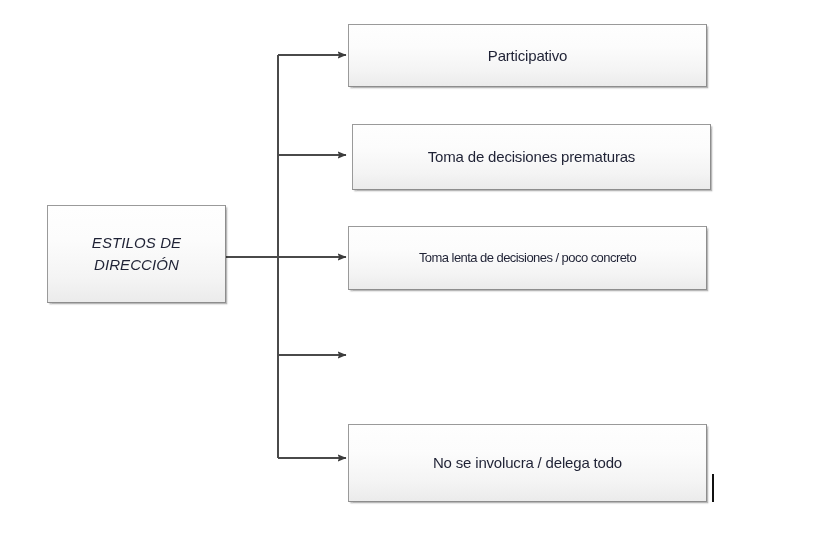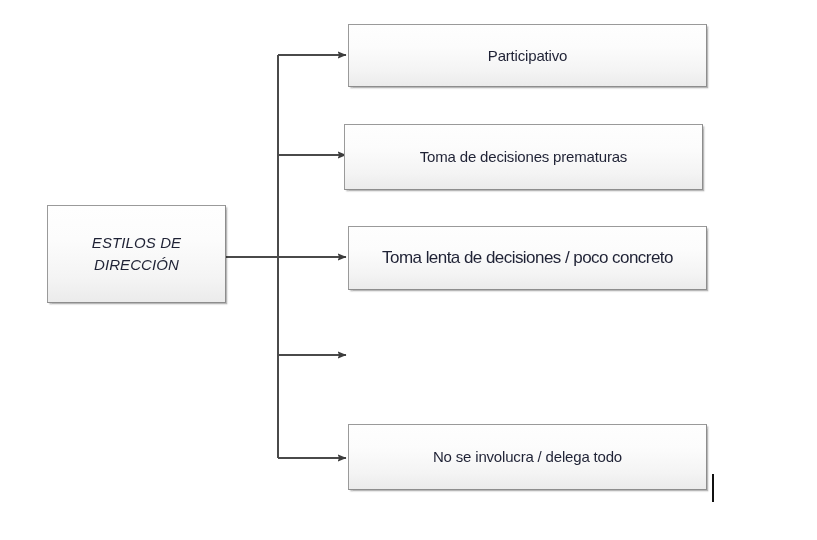--- a/index.html
+++ b/index.html
@@ -48,21 +48,21 @@
     letter-spacing: -0.18px;
     padding: 2px 4px;
   }
   .node-root {
     font-size: 15px;
     letter-spacing: 0.1px;
     line-height: 1.5;
     font-style: italic;
   }
   .node-tight {
-    font-size: 17px;
+    font-size: 13px;
     letter-spacing: -0.55px;
     padding: 2px 8px;
     align-items: center;
   }
   .node-label {
     display: block;
     width: 100%;
     white-space: pre-line;
   }
   .caret {
@@ -95,28 +95,28 @@
 
   <div class="node node-root" style="left: 47px; top: 205px; width: 179px; height: 98px;">
     <span class="node-label">ESTILOS DE
 DIRECCIÓN</span>
   </div>
 
   <div class="node" style="left: 348px; top: 24px; width: 359px; height: 63px;">
     <span class="node-label">Participativo</span>
   </div>
 
-  <div class="node" style="left: 344px; top: 124px; width: 359px; height: 66px;">
+  <div class="node" style="left: 352px; top: 124px; width: 359px; height: 66px;">
     <span class="node-label">Toma de decisiones prematuras</span>
   </div>
 
   <div class="node node-tight" style="left: 348px; top: 226px; width: 359px; height: 64px;">
     <span class="node-label">Toma lenta de decisiones / poco concreto</span>
   </div>
 
 
-  <div class="node" style="left: 348px; top: 424px; width: 359px; height: 66px;">
+  <div class="node" style="left: 348px; top: 424px; width: 359px; height: 78px;">
     <span class="node-label">No se involucra / delega todo</span>
   </div>
 
   <div class="caret" style="left: 712px; top: 474px; height: 28px;"></div>
 
 </div>
 
 </body></html>

